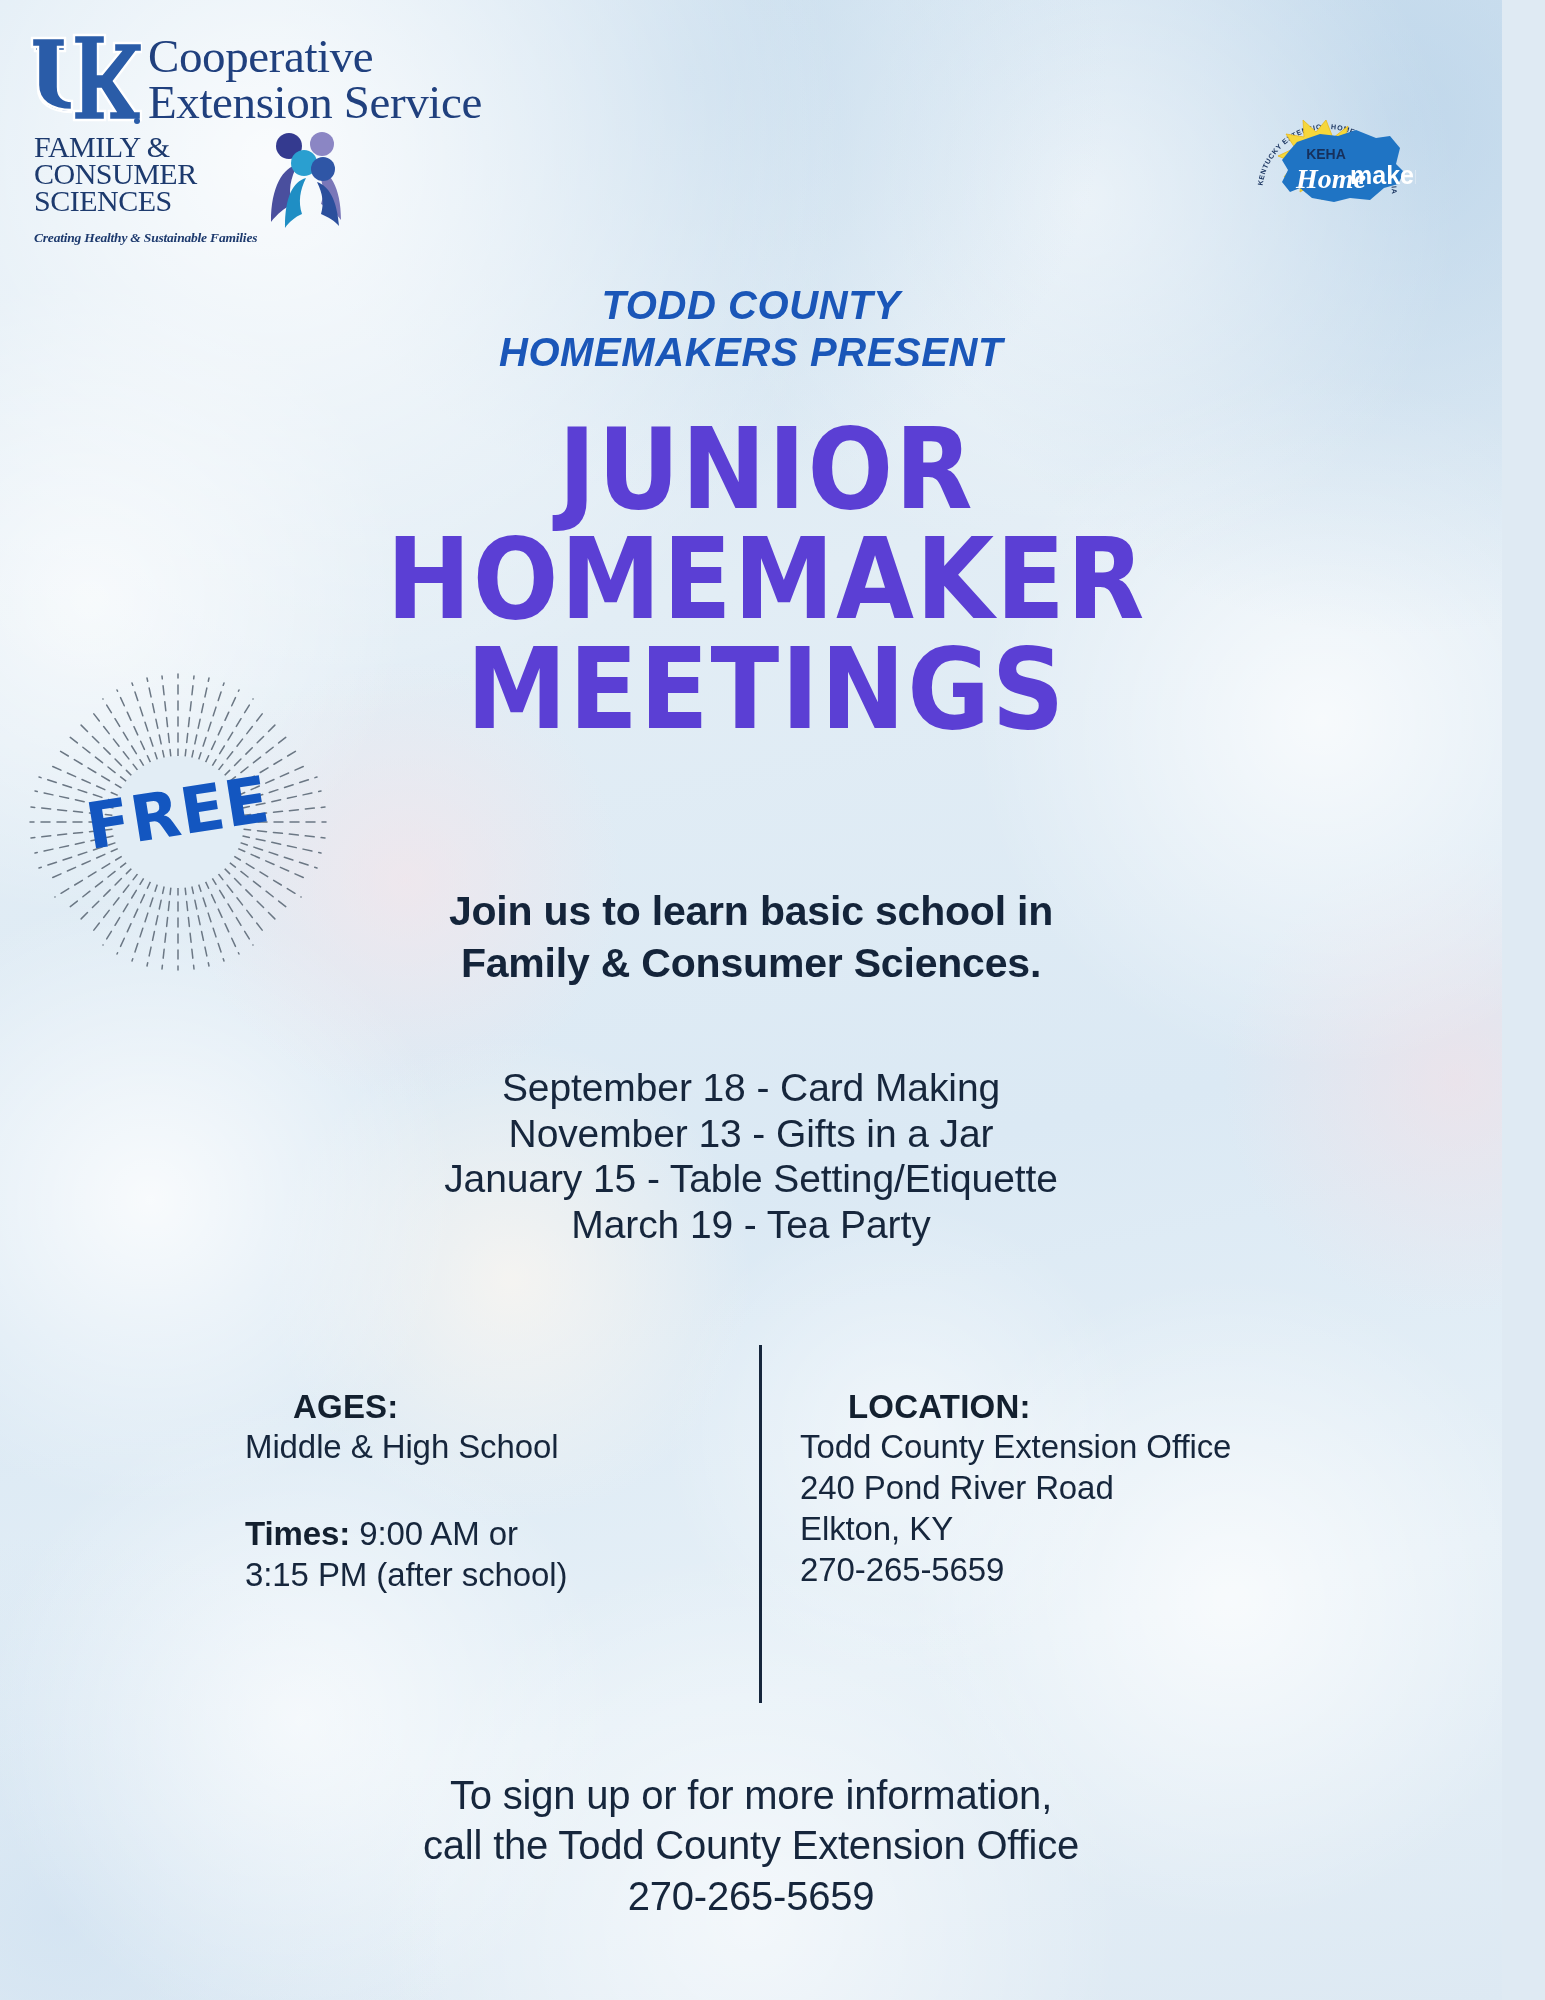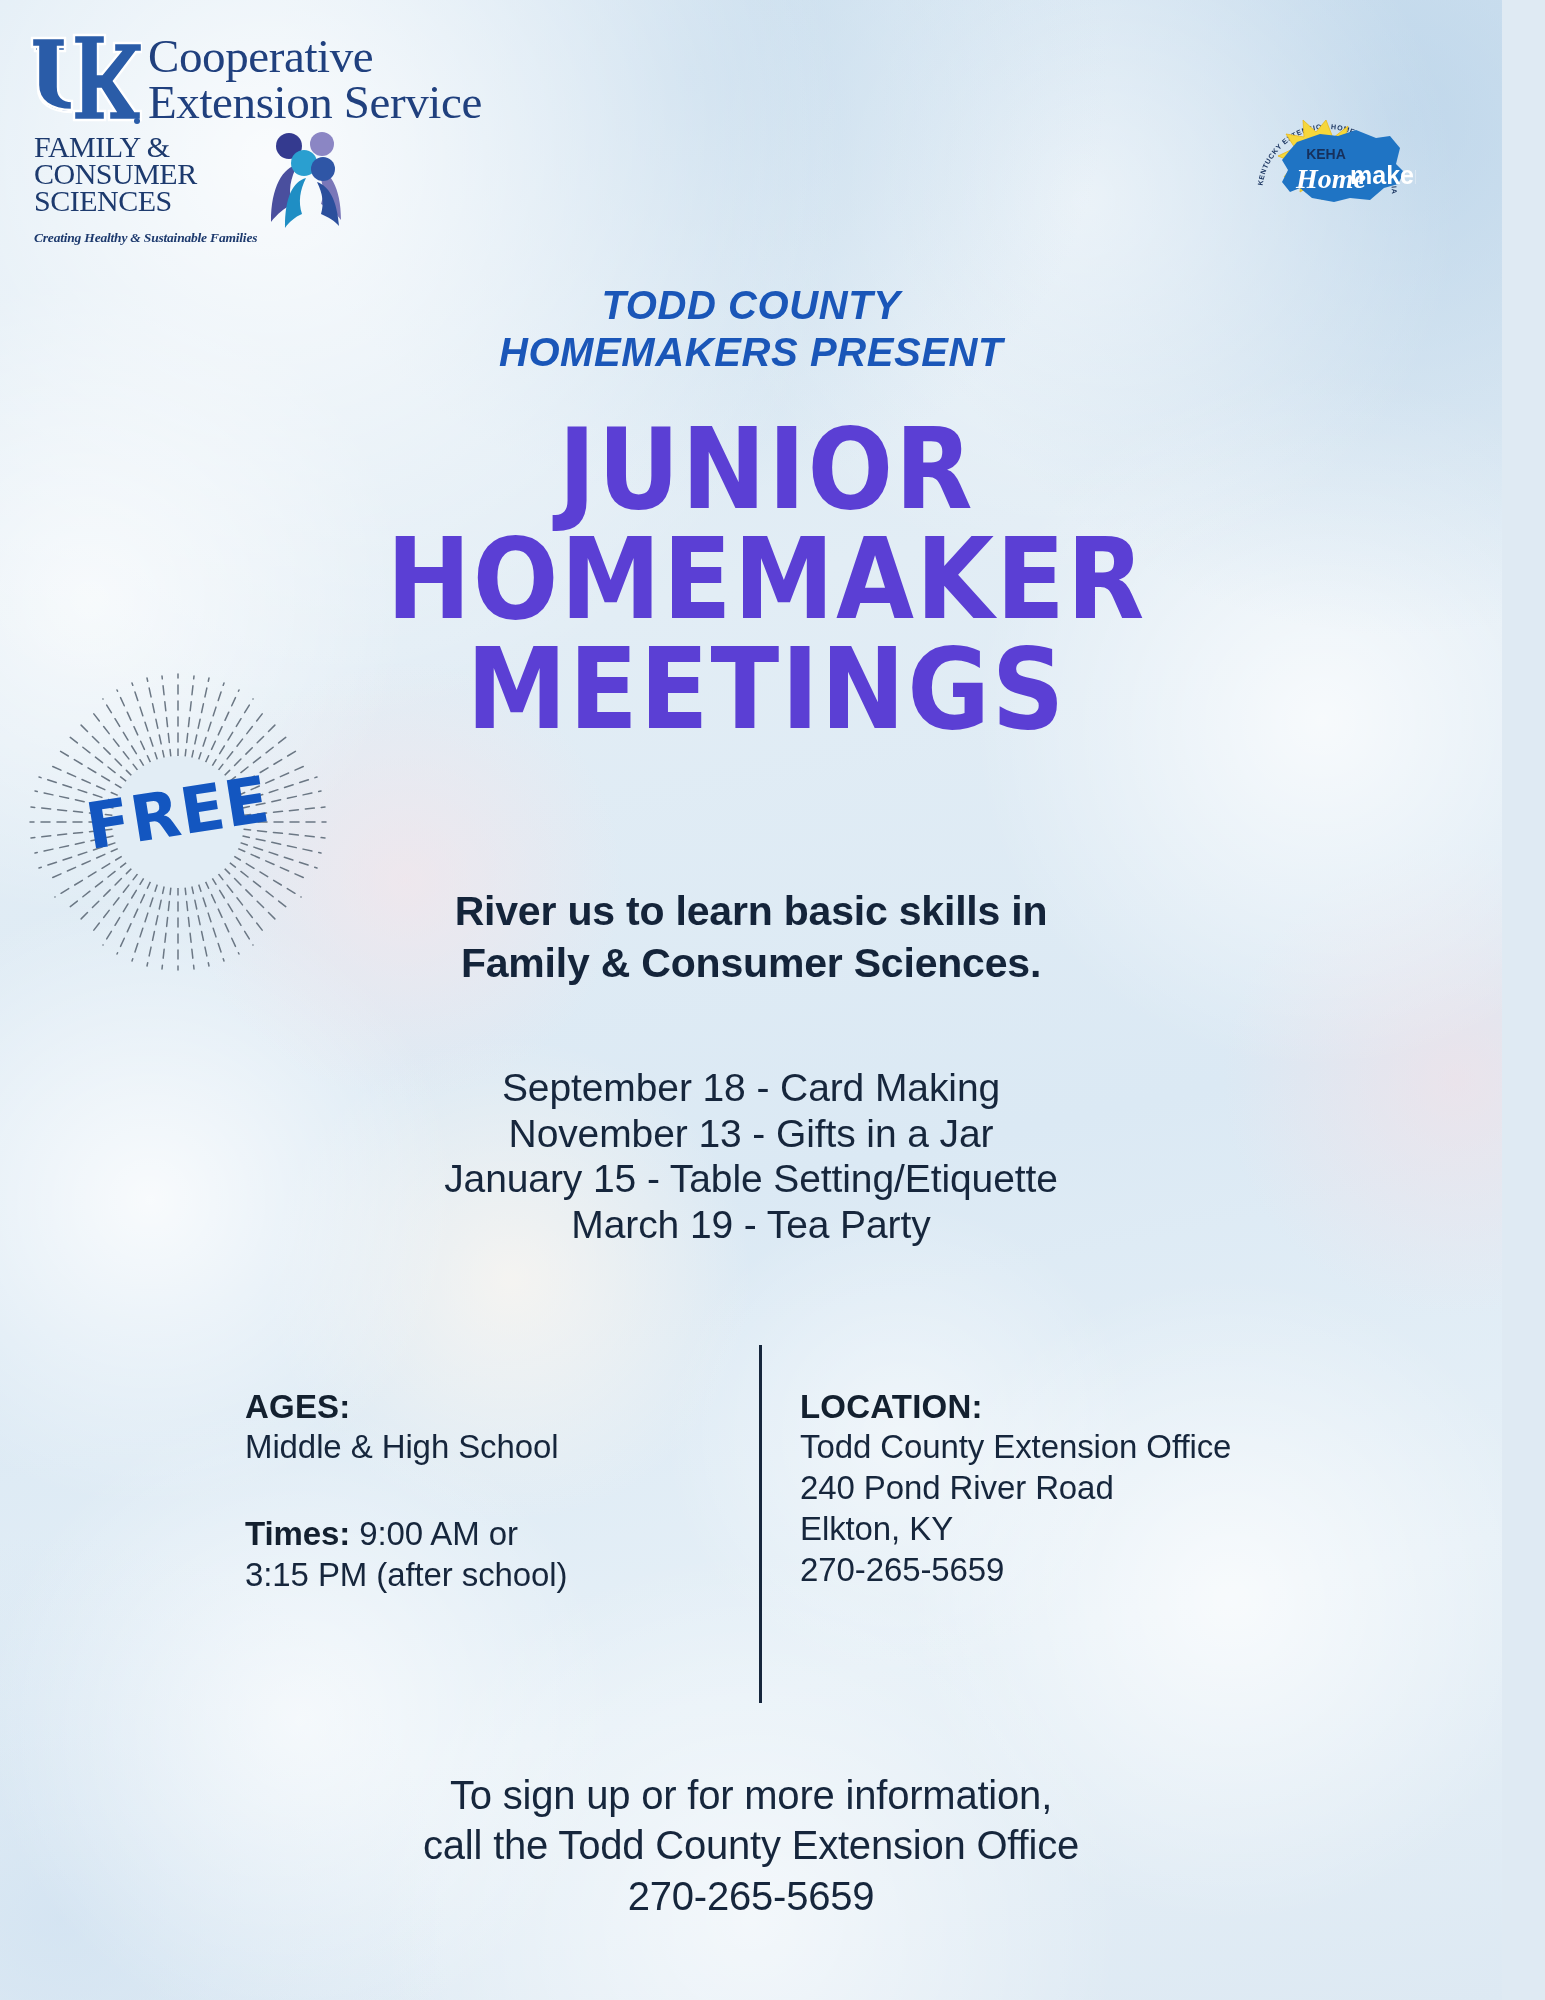--- a/index.html
+++ b/index.html
@@ -158,20 +158,21 @@
   }
   .col-ages { position: absolute; left: 245px; top: 42px; width: 470px; }
   .col-location { position: absolute; left: 800px; top: 42px; width: 560px; }
 
   .detail-head {
     font-size: 33px;
     font-weight: bold;
     color: #13202f;
     letter-spacing: 0.2px;
     line-height: 1.22;
+    margin-left: 48px;
   }
   .detail-text {
     font-size: 33px;
     font-weight: 300;
     color: #16263c;
     line-height: 1.24;
     letter-spacing: -0.1px;
   }
   .detail-text .bold { font-weight: bold; color: #13202f; }
   .spacer-row { height: 46px; }
@@ -254,21 +255,21 @@
     <div>HOMEMAKERS PRESENT</div>
   </div>
 
   <div class="main-title">
     <span>JUNIOR</span>
     <span>HOMEMAKER</span>
     <span>MEETINGS</span>
   </div>
 
   <div class="subtitle">
-    <div>River us to learn basic skills in</div>
+    <div>Join us to learn basic school in</div>
     <div>Family &amp; Consumer Sciences.</div>
   </div>
 
   <div class="free-badge">
     <svg viewBox="0 0 300 300">
       <g stroke="#6b7784" stroke-width="1.5" stroke-dasharray="9 7" stroke-linecap="round">
         <line x1="150" y1="150" x2="150" y2="2"></line>
         <line x1="150" y1="150" x2="181" y2="6"></line>
         <line x1="150" y1="150" x2="211" y2="18"></line>
         <line x1="150" y1="150" x2="238" y2="37"></line>

